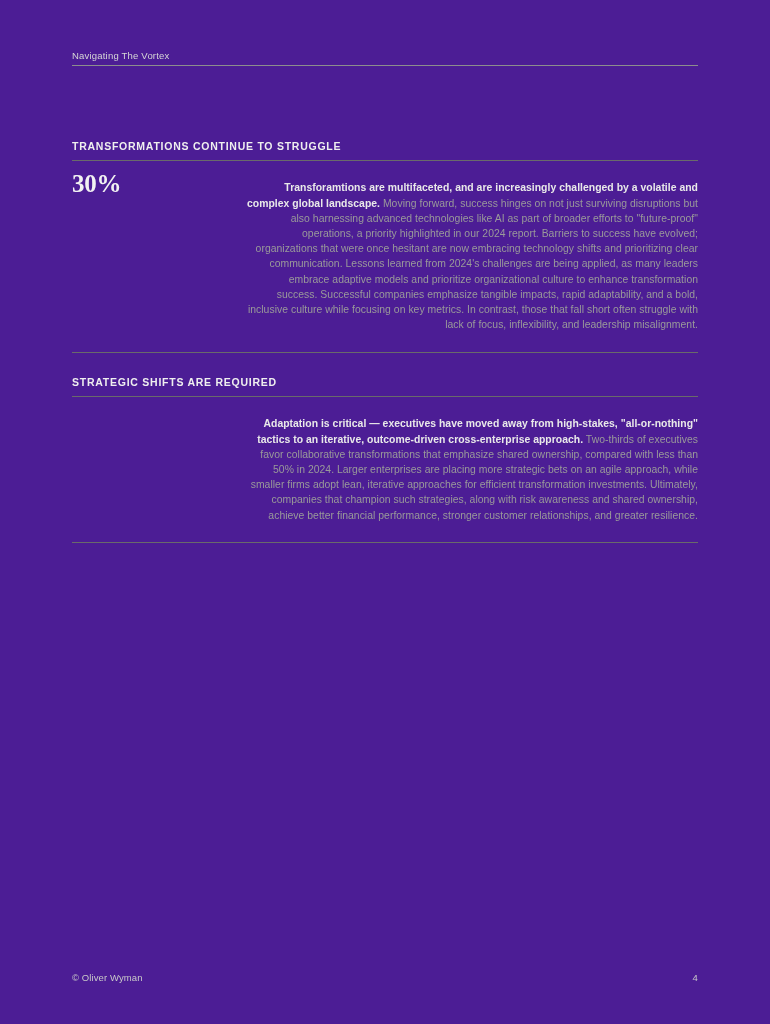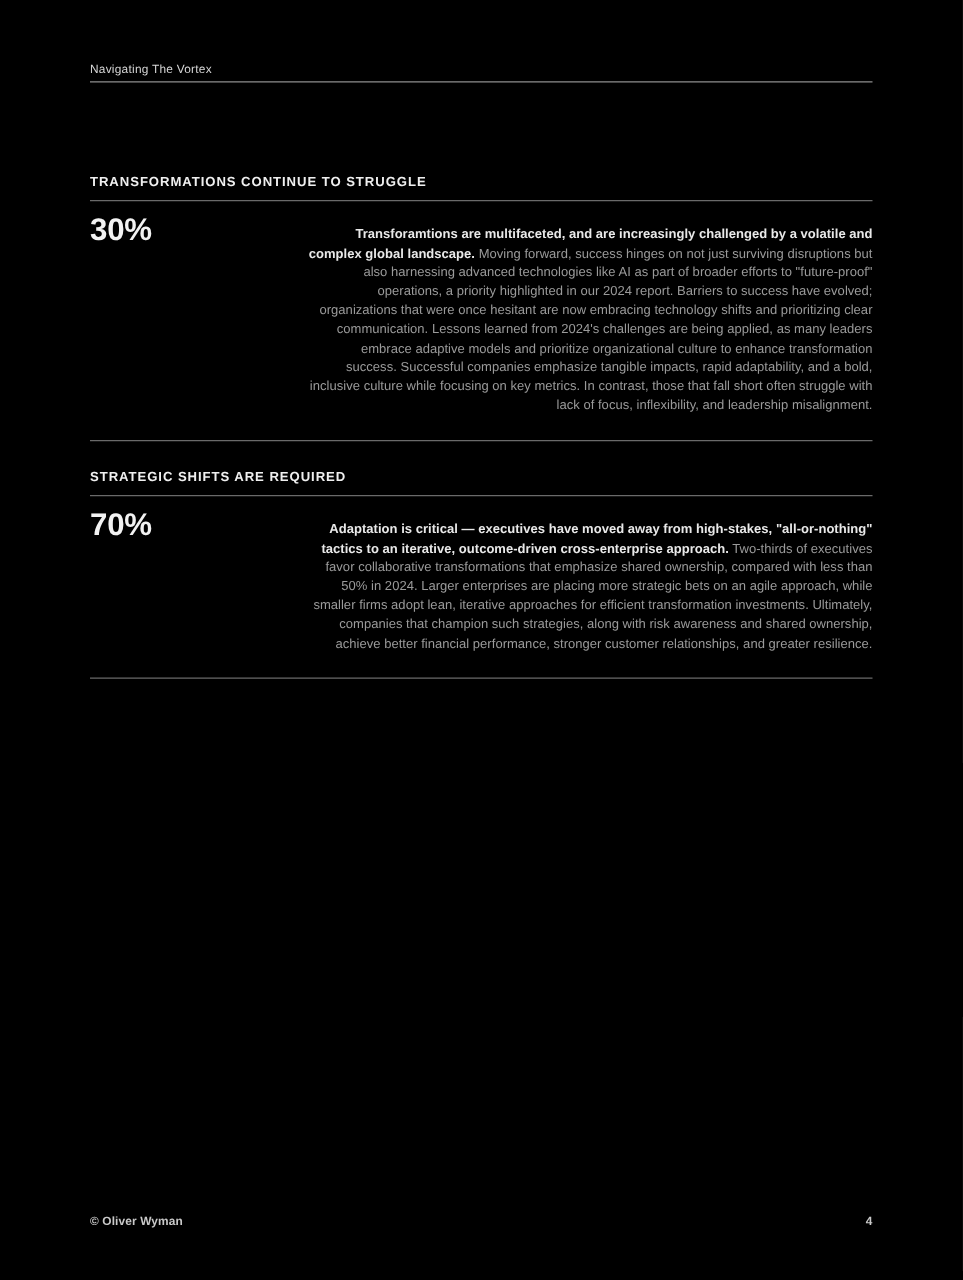--- a/index.html
+++ b/index.html
@@ -13,21 +13,21 @@
     height: 1024px;
     overflow: hidden;
     font-family: "Liberation Sans", sans-serif;
     -webkit-font-smoothing: antialiased;
   }
 
   .page {
     position: relative;
     width: 770px;
     height: 1024px;
-    background: #000000;
+    background: #4c1d95;
     box-sizing: border-box;
   }
 
   
   .runhead {
     position: absolute;
     left: 72px;
     top: 49px;
     width: 626px;
   }
@@ -76,20 +76,21 @@
     display: flex;
     align-items: flex-start;
     margin-top: 9px;
   }
 
   .stat-col {
     width: 175px;
     flex: 0 0 175px;
     padding-right: 12px;
     box-sizing: border-box;
+    font-family: Liberation Serif, serif;
   }
   .stat-number {
     font-size: 25px;
     font-weight: 700;
     color: #f2f2f2;
     line-height: 28px;
     letter-spacing: -0.2px;
   }
   .stat-caption {
     margin-top: 3px;
@@ -118,21 +119,20 @@
 
   
   .footer {
     position: absolute;
     left: 72px;
     top: 972px;
     width: 626px;
     display: flex;
     justify-content: space-between;
     align-items: flex-start;
-    font-weight: bold;
   }
   .footer-left {
     font-size: 9.5px;
     color: #c9c9c9;
     letter-spacing: 0.1px;
   }
   .footer-right {
     font-size: 9.5px;
     color: #c9c9c9;
     letter-spacing: 0.1px;
@@ -160,21 +160,20 @@
       </div>
     </div>
     <div class="rule rule-bottom"></div>
   </div>
 
   <div class="section section-2">
     <div class="section-title">STRATEGIC SHIFTS ARE REQUIRED</div>
     <div class="rule rule-top"></div>
     <div class="row">
       <div class="stat-col">
-        <div class="stat-number">70%</div>
       </div>
       <div class="body-col">
         <p class="body-text"><span class="lead">Adaptation is critical — executives have moved away from high-stakes, "all-or-nothing" tactics to an iterative, outcome-driven cross-enterprise approach.</span><span> Two-thirds of executives favor collaborative transformations that emphasize shared ownership, compared with less than 50% in 2024. Larger enterprises are placing more strategic bets on an agile approach, while smaller firms adopt lean, iterative approaches for efficient transformation investments. Ultimately, companies that champion such strategies, along with risk awareness and shared ownership, achieve better financial performance, stronger customer relationships, and greater resilience.</span></p>
       </div>
     </div>
     <div class="rule rule-bottom"></div>
   </div>
 
   <div class="footer">
     <div class="footer-left">© Oliver Wyman</div>

